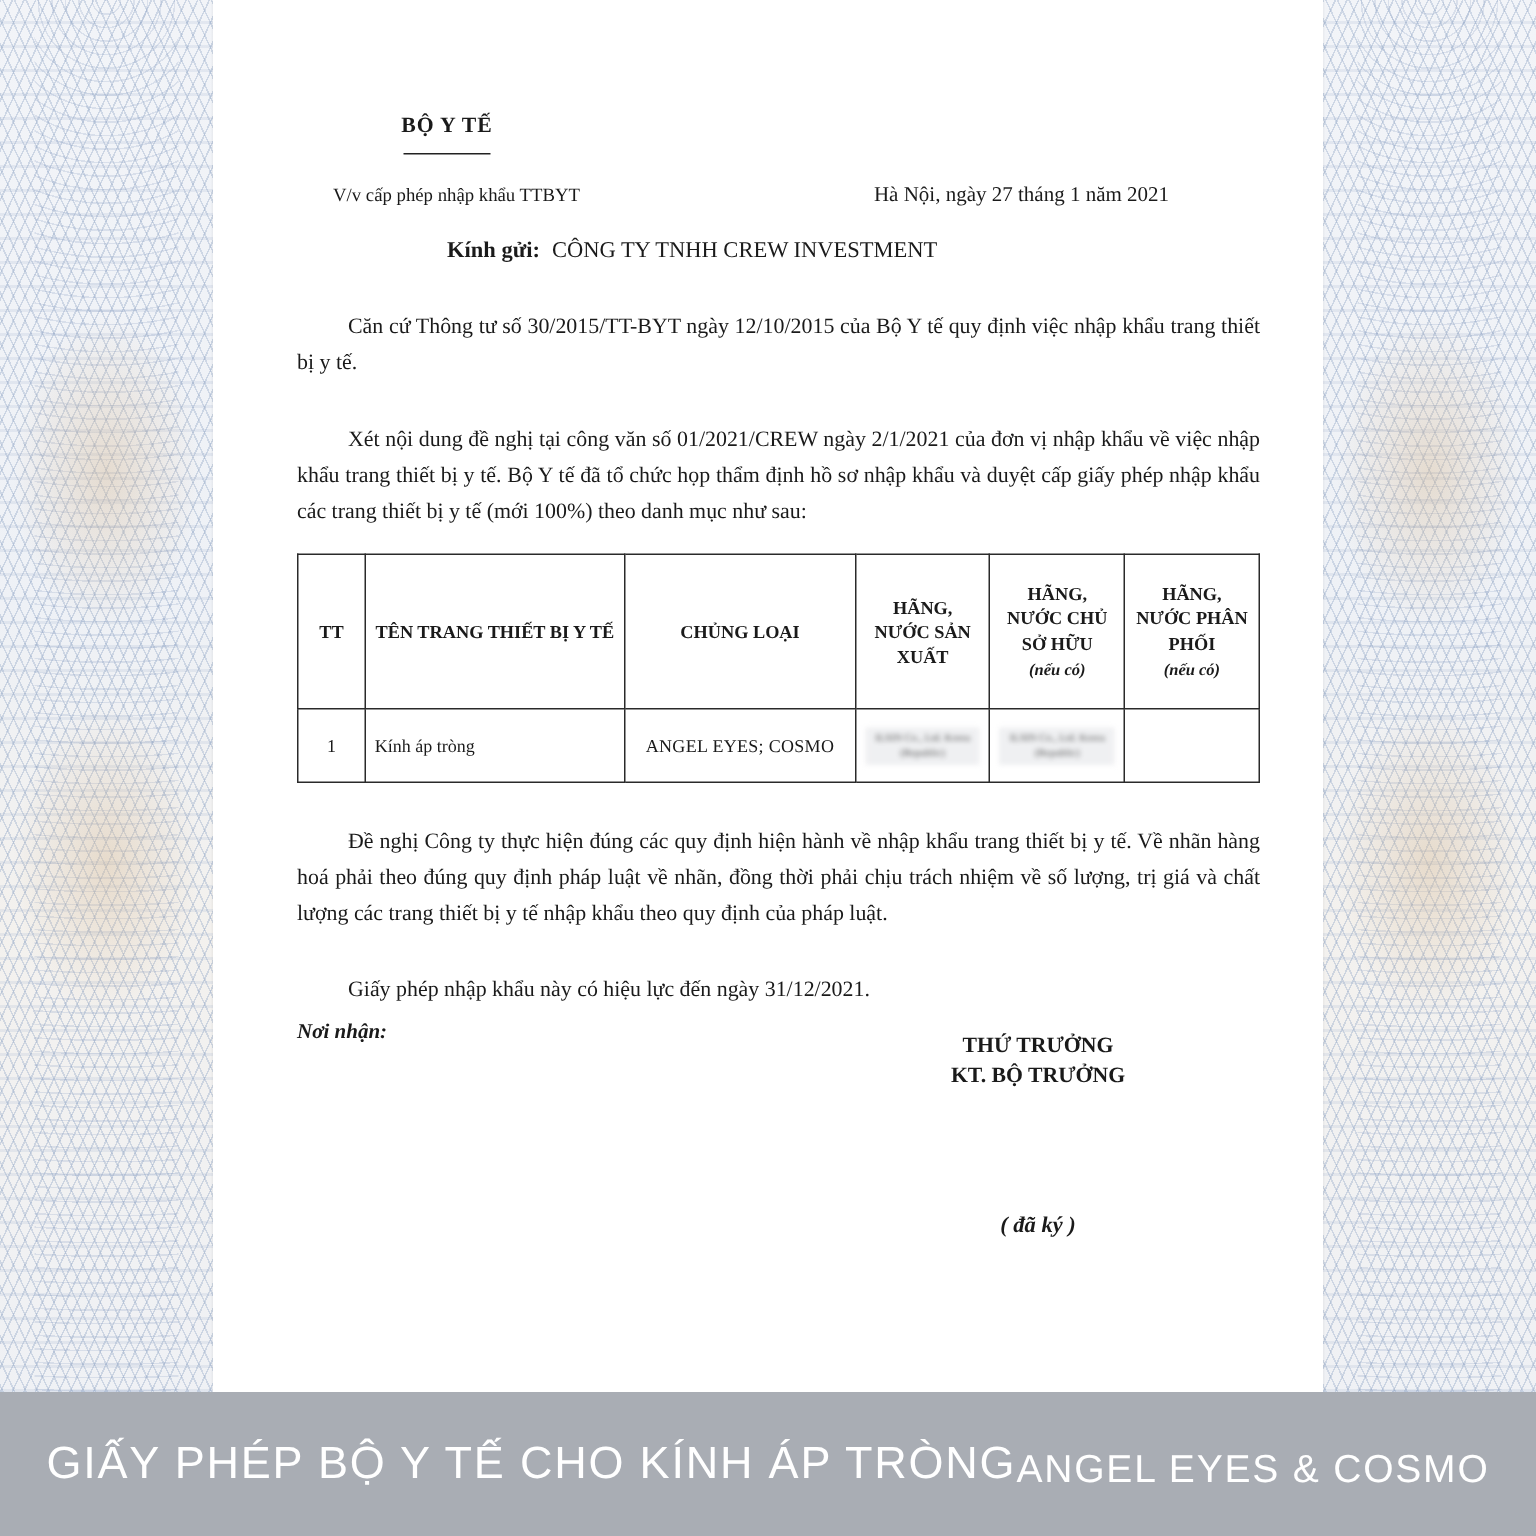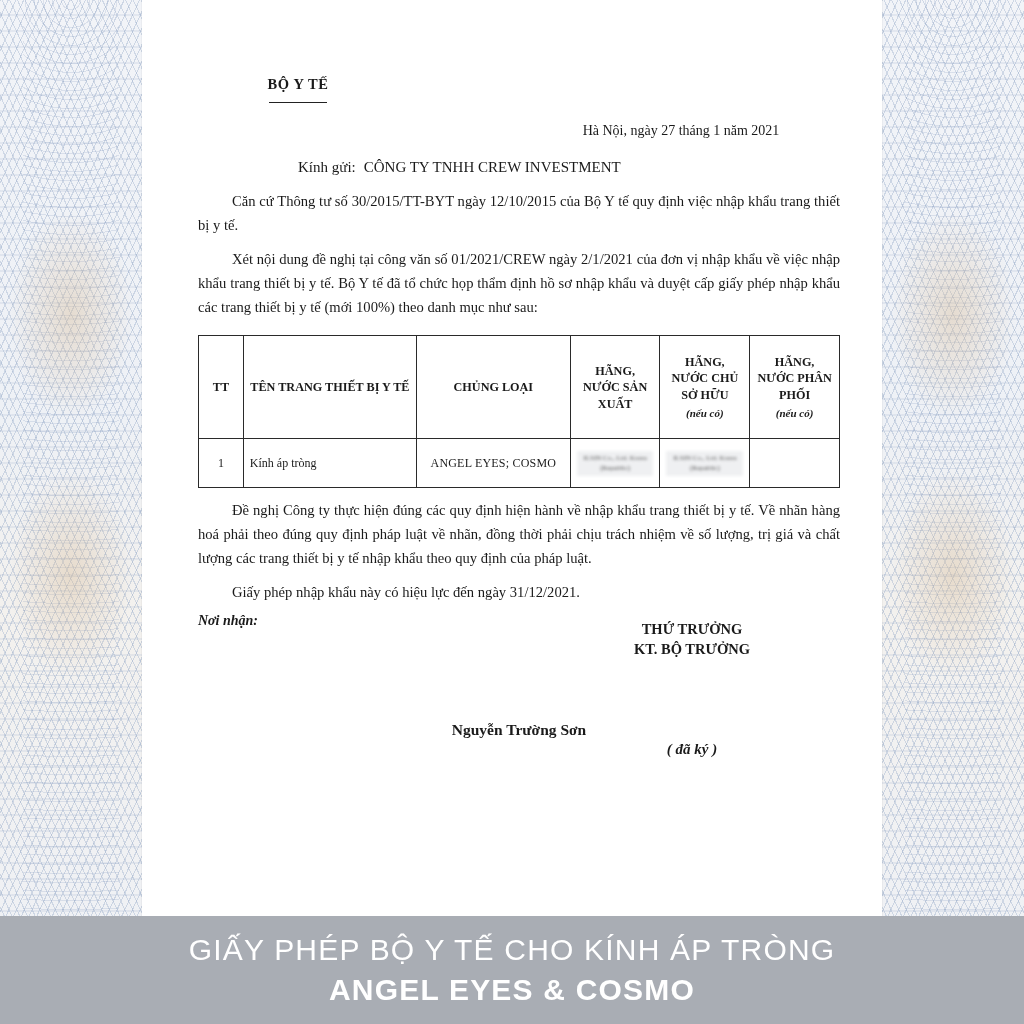--- a/index.html
+++ b/index.html
@@ -149,26 +149,26 @@
     text-align: center;
     font-size: 14px;
     padding-top: 2px;
   }
 
   .recipient {
     margin-top: 16px;
     padding-left: 100px;
     font-size: 15px;
   }
-  .recipient .kg { font-style: normal; }
+  .recipient .kg { font-style: normal; font-weight: bold; }
   .recipient .org { margin-left: 8px; margin-top: 32px; }
 
   
   .para {
-    margin-top: 11px;
+    margin-top: 28px;
     text-align: justify;
     text-indent: 34px;
     font-size: 14.6px;
     line-height: 1.62;
   }
 
   
   table.goods {
     border-collapse: collapse;
     width: 100%;
@@ -256,37 +256,37 @@
     font-size: 12.5px;
     line-height: 1.75;
   }
 
   
   #caption-banner {
     position: absolute;
     left: 0;
     right: 0;
     bottom: 0;
-    height: 108px;
+    height: 96px;
     background: #a9adb4;
     color: #ffffff;
     display: flex;
-    flex-direction: column;
+    flex-direction: row;
     align-items: center;
     justify-content: center;
     font-family: "Liberation Sans", sans-serif;
     letter-spacing: 1.2px;
   }
   #caption-banner .line1 {
     font-size: 30px;
     font-weight: 300;
   }
   #caption-banner .line2 {
-    font-size: 30px;
-    font-weight: 700;
+    font-size: 26px;
+    font-weight: 400;
     margin-top: 6px;
   }
 </style>
 </head>
 <body>
 
 <div id="scan-page">
 
   <div class="border-band left">
     <div class="ring-col"></div>
@@ -304,20 +304,21 @@
 
       <div class="header-row">
         <div class="header-left">
           <div class="ministry">BỘ Y TẾ</div>
           <div class="rule-short"></div>
         </div>
       </div>
 
       <div class="numdate">
         <div class="left">
+          <div class="doc-subject">V/v cấp phép nhập khẩu TTBYT</div>
         </div>
         <div class="right">Hà Nội, ngày 27 tháng 1 năm 2021</div>
       </div>
 
       <div class="recipient">
         <span class="kg">Kính gửi:</span><span class="org">CÔNG TY TNHH CREW INVESTMENT</span>
       </div>
 
       <div class="para">Căn cứ Thông tư số 30/2015/TT-BYT ngày 12/10/2015 của Bộ Y tế quy định việc  nhập khẩu trang thiết bị y tế.</div>
       <div class="para">Xét nội dung đề nghị tại công văn số 01/2021/CREW ngày 2/1/2021 của đơn vị nhập khẩu về việc nhập khẩu trang thiết bị y tế. Bộ Y tế đã tổ chức họp thẩm định hồ sơ nhập khẩu và duyệt cấp giấy phép nhập khẩu các trang thiết bị y tế (mới 100%) theo danh mục như sau:</div>
@@ -369,21 +370,20 @@
       <div class="sign-block">
         <div class="sign-title">THỨ TRƯỞNG</div>
         <div class="sign-title">KT. BỘ TRƯỞNG</div>
         <div class="signed-mark">( đã ký )</div>
       </div>
 
       <div class="recv">
         <div class="recv-title">Nơi nhận:</div>
       </div>
 
-      <div class="signer-name">Nguyễn Trường Sơn</div>
 
     </div>
   </div>
 
   <div id="caption-banner">
     <div class="line1">GIẤY PHÉP BỘ Y TẾ CHO KÍNH ÁP TRÒNG</div>
     <div class="line2">ANGEL EYES &amp; COSMO</div>
   </div>
 
 </div>

